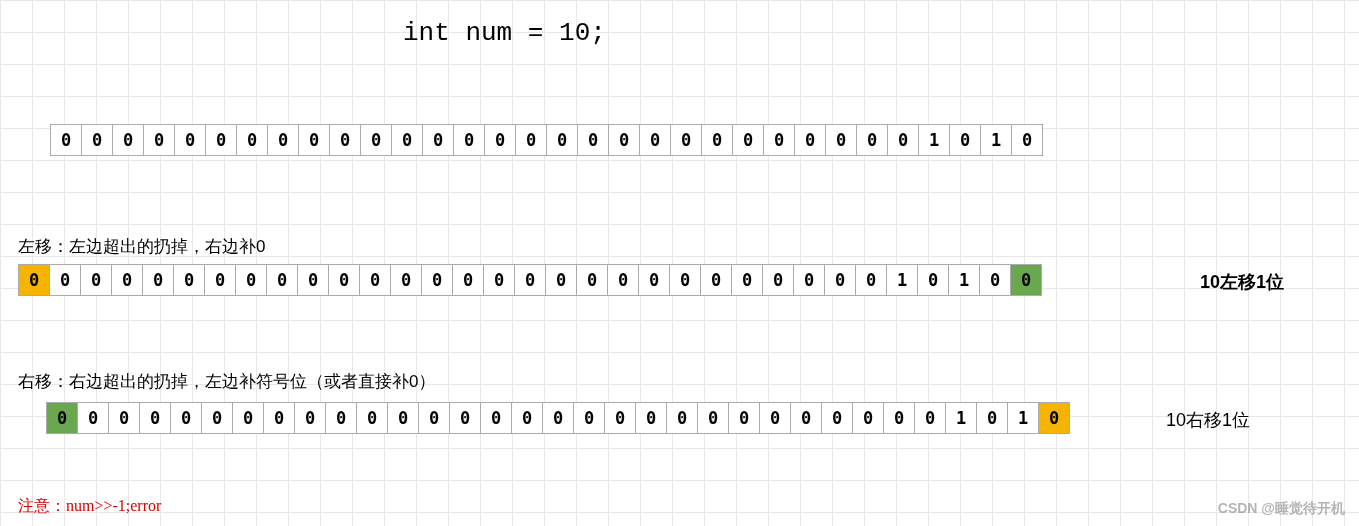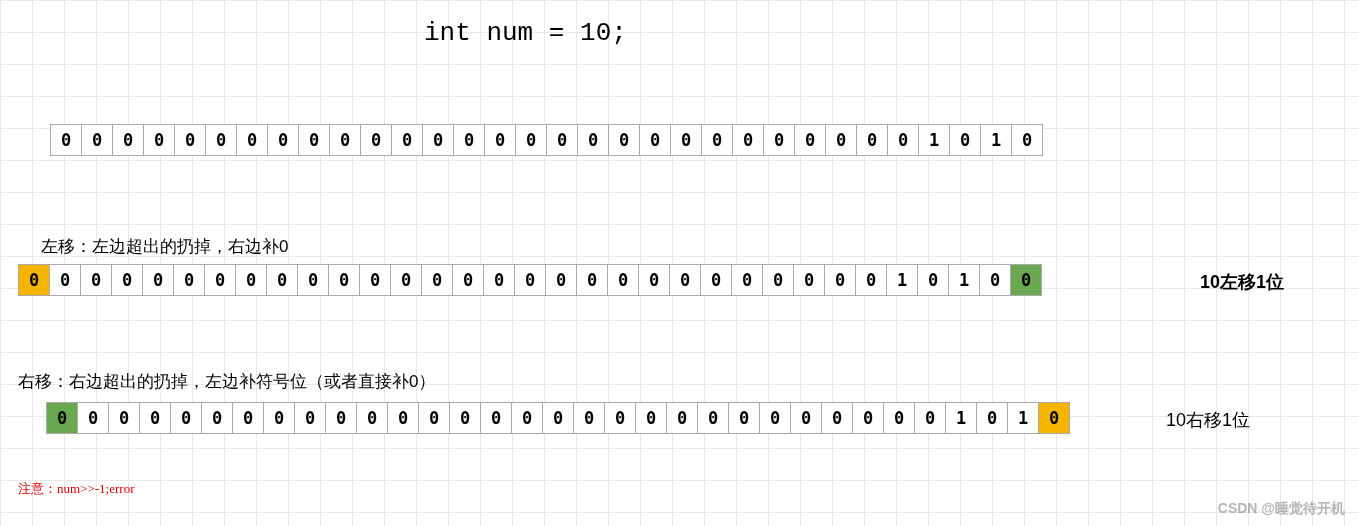--- a/index.html
+++ b/index.html
@@ -22,21 +22,21 @@
     background-size: 32px 32px;
     z-index: 0;
   }
   .content {
     position: relative;
     z-index: 1;
   }
   .title-code {
     position: absolute;
     top: 18px;
-    left: 424px;
+    left: 403px;
     font-family: "Consolas", "Courier New", monospace;
     font-size: 26px;
     color: #000;
   }
   .bitrow {
     position: absolute;
     display: flex;
     height: 32px;
   }
   .bitcell {
@@ -61,22 +61,23 @@
     color: #000;
   }
   .side-label {
     position: absolute;
     font-size: 18px;
     color: #000;
   }
   .note {
     position: absolute;
     color: #d90000;
-    font-size: 13px;
+    font-size: 16px;
     font-family: "SimSun", serif;
+    margin-top: 16px;
   }
   .watermark {
     position: absolute;
     right: 14px;
     bottom: 8px;
     color: rgba(120,120,120,.55);
     font-size: 14px;
     z-index: 2;
     font-weight: bold;
   }
@@ -117,21 +118,21 @@
       <div class="bitcell">0</div>
       <div class="bitcell">0</div>
       <div class="bitcell">0</div>
       <div class="bitcell">0</div>
       <div class="bitcell">1</div>
       <div class="bitcell">0</div>
       <div class="bitcell">1</div>
       <div class="bitcell">0</div>
     </div>
 
-  <div class="label" style="top:235px; left:18px;margin-left:23px;">左移：左边超出的扔掉，右边补0</div>
+  <div class="label" style="top:235px; left:18px;">左移：左边超出的扔掉，右边补0</div>
   <div class="bitrow" id="row-left" style="top:264px; left:18px;">
       <div class="bitcell orange">0</div>
       <div class="bitcell">0</div>
       <div class="bitcell">0</div>
       <div class="bitcell">0</div>
       <div class="bitcell">0</div>
       <div class="bitcell">0</div>
       <div class="bitcell">0</div>
       <div class="bitcell">0</div>
       <div class="bitcell">0</div>

